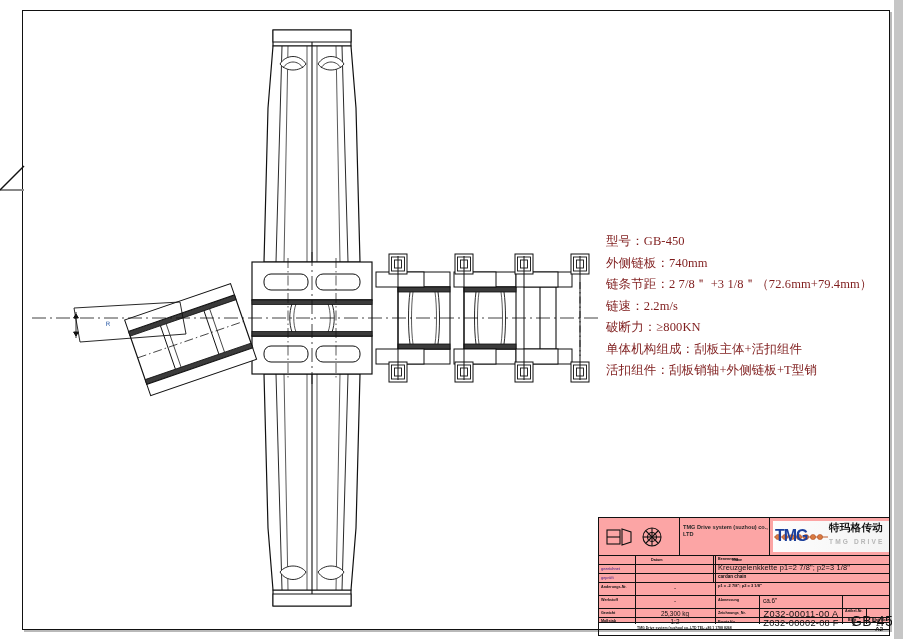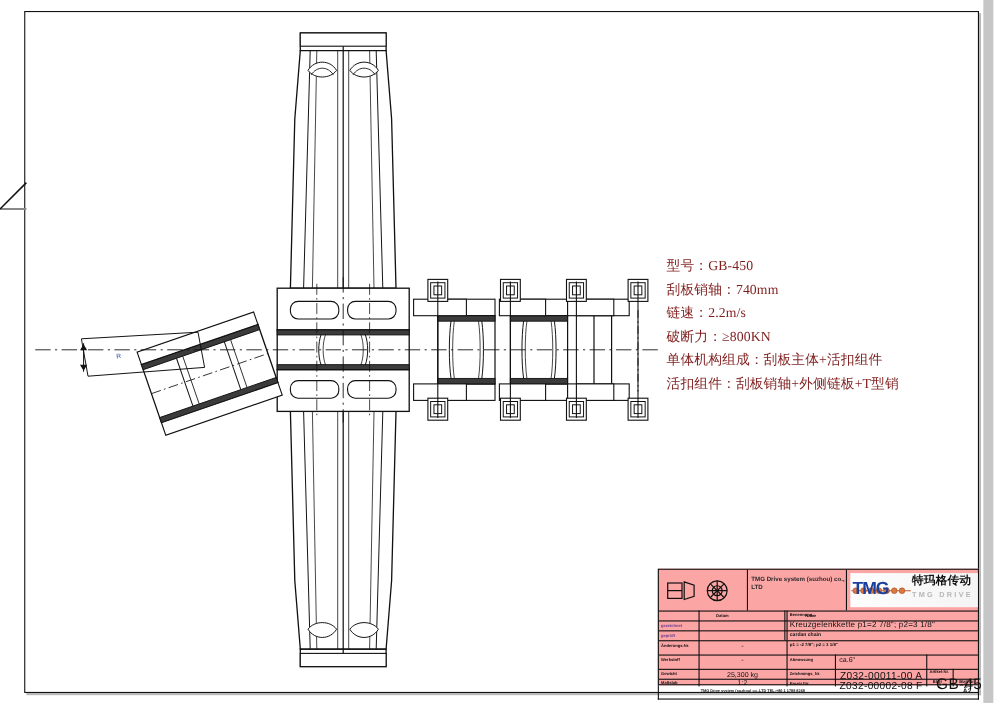--- a/index.html
+++ b/index.html
@@ -235,21 +235,22 @@
     <line x1="8" y1="306" x2="576" y2="306" stroke="#111" stroke-width="0.8" stroke-dasharray="14,4,2,4"></line>
 
     <line x1="288" y1="240" x2="288" y2="372" stroke="#111" stroke-width="0.8" stroke-dasharray="14,4,2,4"></line>
 
     <line x1="264" y1="246" x2="264" y2="368" stroke="#111" stroke-width="0.7" stroke-dasharray="10,3,1.5,3"></line>
     <line x1="312" y1="246" x2="312" y2="368" stroke="#111" stroke-width="0.7" stroke-dasharray="10,3,1.5,3"></line>
   </svg>
 
   <div class="specs">
     <div>型号：GB-450</div>
-    <div>刮板销轴：740mm</div>
+    <div>外侧链板：740mm</div>
+    <div>链条节距：2 7/8＂ +3 1/8＂（72.6mm+79.4mm）</div>
     <div>链速：2.2m/s</div>
     <div>破断力：≥800KN</div>
     <div>单体机构组成：刮板主体+活扣组件</div>
     <div>活扣组件：刮板销轴+外侧链板+T型销</div>
   </div>
 
   <div class="tb">
 
     <div class="hline" style="top:37px;"></div>
     <div class="hline" style="top:46px;"></div>

